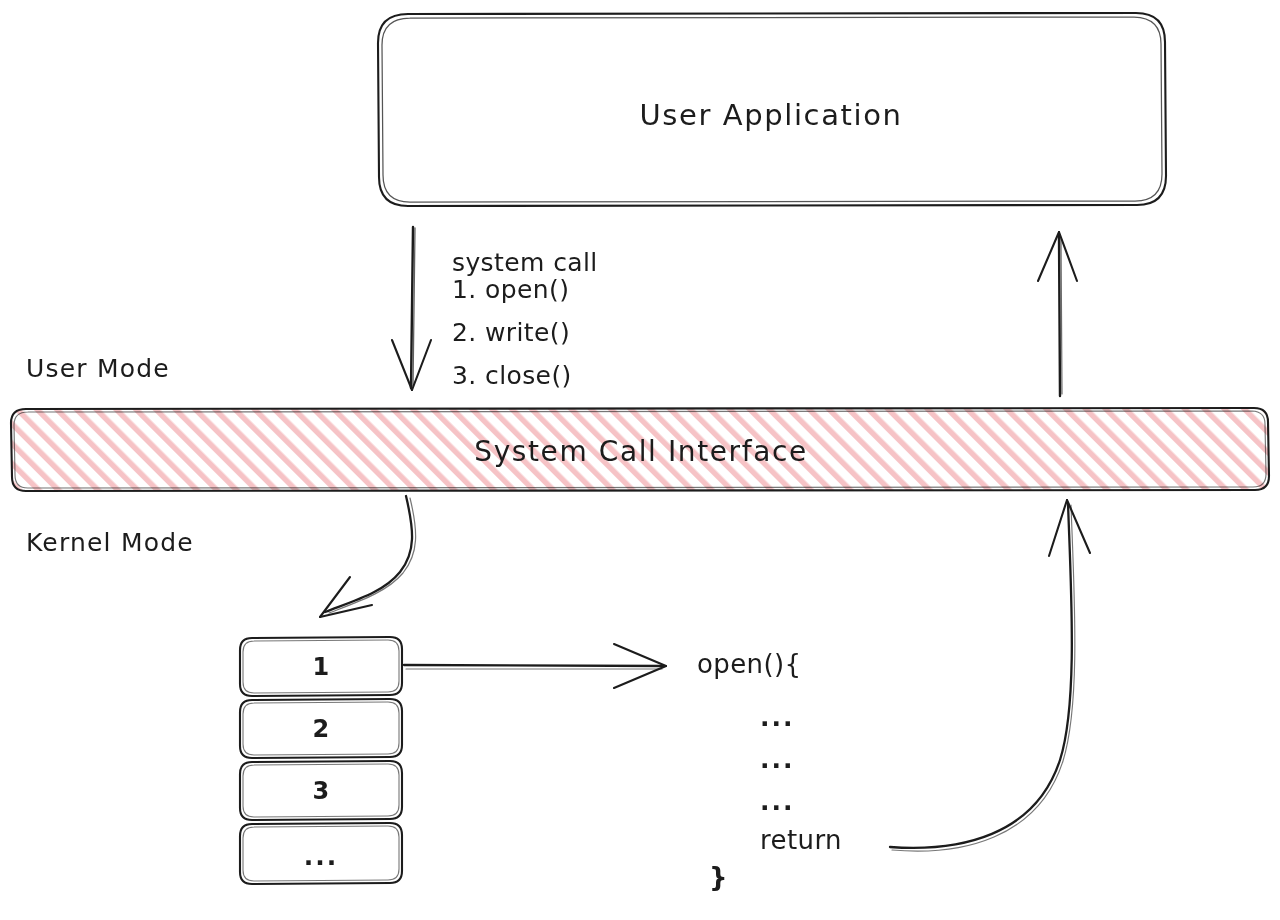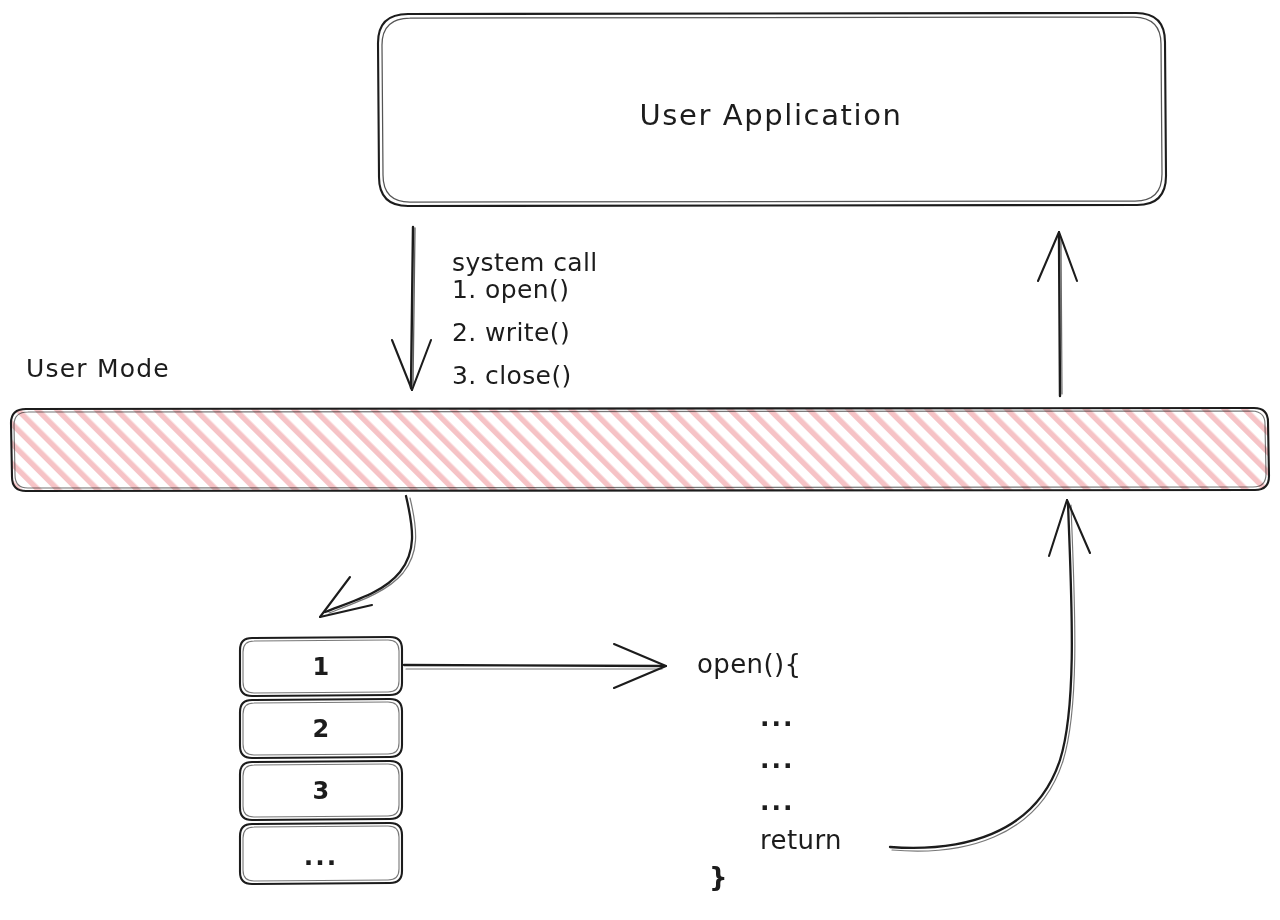--- a/index.html
+++ b/index.html
@@ -153,21 +153,23 @@
       <path d="M 892,850 C 961,856 1038,839 1063,761 C 1081,703 1074,590 1071,505" fill="none" stroke="#1c1c1c" stroke-width="1.15" stroke-linecap="round" opacity="0.6"></path>
       <path d="M 1049,556 L 1067,500" fill="none" stroke="#1c1c1c" stroke-width="2.1" stroke-linecap="round"></path>
       <path d="M 1090,553 L 1067,500" fill="none" stroke="#1c1c1c" stroke-width="2.1" stroke-linecap="round"></path>
     </g>
   </svg>
 
   <div class="lbl lbl-title ctr" style="left:771px; top:98px;">User Application</div>
 
   <div class="lbl lbl-mode" style="left:26px; top:354px;">User Mode</div>
 
+  <div class="lbl lbl-mode" style="left:26px; top:528px;">Kernel Mode</div>
 
+  <div class="lbl lbl-bar ctr" style="left:641px; top:435px;">System Call Interface</div>
 
   <div class="lbl lbl-call" style="left:452px; top:248px;">system call</div>
   <div class="lbl lbl-call" style="left:452px; top:275px;">1. open()</div>
   <div class="lbl lbl-call" style="left:452px; top:318px;text-align:right;">2. write()</div>
   <div class="lbl lbl-call" style="left:452px; top:361px;">3. close()</div>
 
   <div class="lbl lbl-box ctr" style="left:321px; top:653px;">1</div>
   <div class="lbl lbl-box ctr" style="left:321px; top:715px;">2</div>
   <div class="lbl lbl-box ctr" style="left:321px; top:777px;">3</div>
   <div class="lbl lbl-dots ctr" style="left:321px; top:842px;">...</div>

